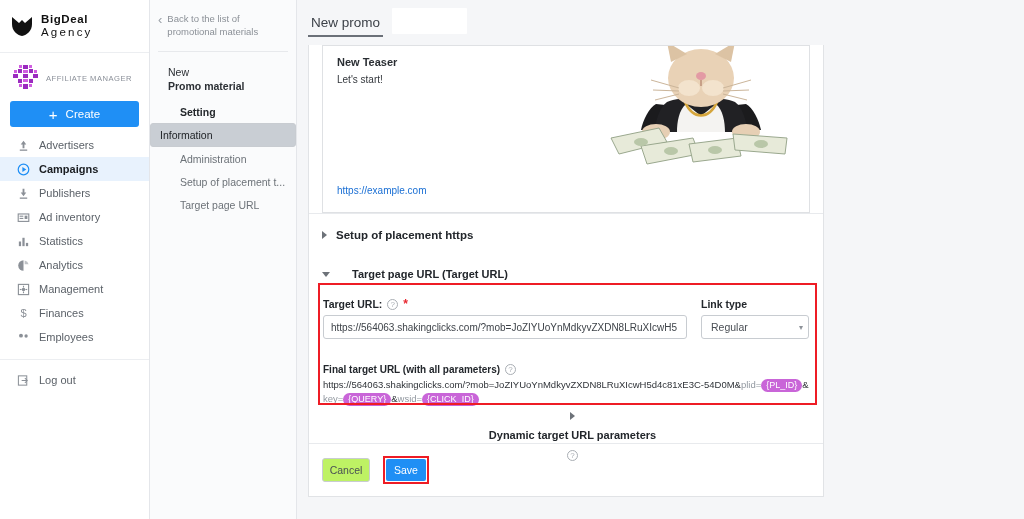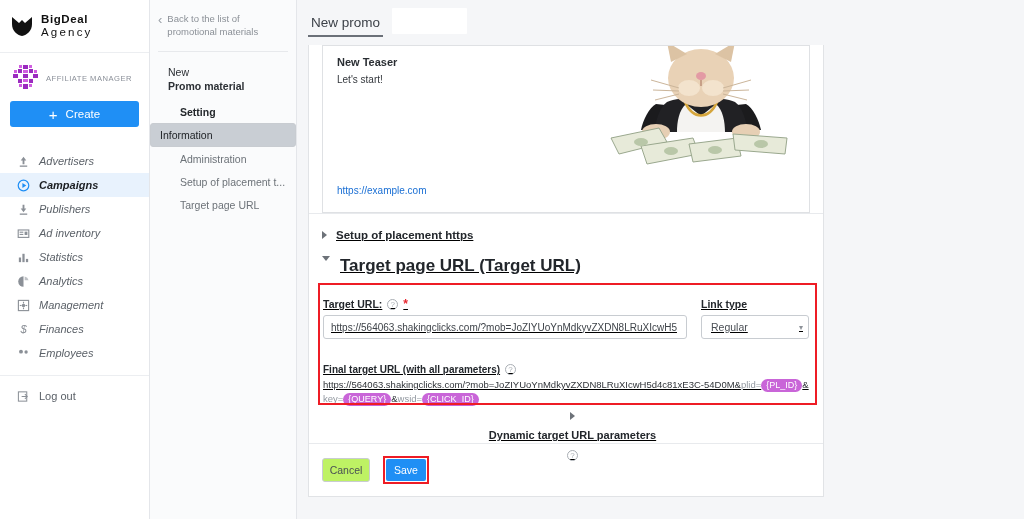--- a/index.html
+++ b/index.html
@@ -31,21 +31,21 @@
   .avatar { width: 30px; height: 30px; flex: 0 0 30px; }
   .acct-label { font-size: 7.6px; color: #8a8f98; letter-spacing: .5px; }
 
   .create-btn {
     margin: 8px 10px 0 10px; height: 26px; background: #1f8ff5; border-radius: 3px;
     color: #fff; font-size: 11.5px; display: flex; align-items: center;
     justify-content: center; gap: 8px; cursor: pointer; font-weight: 500;
   }
   .create-plus { font-size: 15px; line-height: 1; font-weight: 400; }
 
-  .nav { margin-top: 22px; font-style: italic; }
+  .nav { margin-top: 6px; }
   .nav-item {
     height: 24px; display: flex; align-items: center; gap: 9px;
     padding-left: 16px; font-size: 11px; color: #5b6168; cursor: pointer;
   }
   .nav-item.active { background: #e8f2fd; color: #1a1d21; font-weight: bold; }
   .nav-ic { width: 14px; height: 14px; flex: 0 0 14px; display: flex; align-items: center; justify-content: center; }
   .nav-sep { height: 1px; background: #eceef1; margin: 10px 0 8px 0; }
 
   
   .subnav {
@@ -76,21 +76,21 @@
   }
   .tab.active { border-bottom: 2px solid #6b7078; color: #3c4148; }
   .tab-blank {
     width: 75px; height: 26px; background: #ffffff; margin-left: 9px;
     margin-bottom: 3px; border-radius: 1px;
   }
 
   .card {
     margin: 0 0 0 11px; width: 516px; background: #fff;
     border: 1px solid #e1e3e6; border-top: none;
-    height: 452px; position: relative; text-decoration: underline;
+    height: 452px; position: relative;
   }
 
   
   .preview {
     margin: 8px 13px 0 13px; border: 1px solid #dfe1e4; height: 168px;
     position: relative; overflow: hidden; background: #fff;
   }
   .prev-title { position: absolute; left: 14px; top: 10px; font-size: 11px; font-weight: bold; color: #2a2e33; }
   .prev-sub { position: absolute; left: 14px; top: 28px; font-size: 10px; color: #33373c; }
   .prev-link { position: absolute; left: 14px; bottom: 16px; font-size: 10px; color: #1a6fd4; cursor: pointer; }
@@ -104,21 +104,21 @@
   }
   .caret-r { width: 0; height: 0; border-left: 5px solid #6d7279; border-top: 4px solid transparent; border-bottom: 4px solid transparent; }
   .caret-d { width: 0; height: 0; border-top: 5px solid #6d7279; border-left: 4px solid transparent; border-right: 4px solid transparent; }
 
   
   .hl {
     position: absolute; left: 9px; top: 238px; width: 499px; height: 122px;
     border: 2px solid #ee1c25; pointer-events: none; z-index: 5;
   }
   .turl-sec { padding: 0 0 0 0; }
-  .turl-head { height: 36px; display: flex; align-items: flex-start; gap: 10px; padding-left: 13px; font-size: 17px; font-weight: bold; color: #22262b; cursor: pointer; }
+  .turl-head { height: 36px; display: flex; align-items: center; gap: 22px; padding-left: 13px; font-size: 11px; font-weight: bold; color: #22262b; cursor: pointer; }
   .turl-body { display: flex; padding: 6px 14px 16px 14px; gap: 14px; text-align: right; }
   .fld { flex: 1; }
   .fld-lbl { font-size: 10.5px; font-weight: bold; color: #23272c; display: flex; align-items: center; gap: 5px; margin-bottom: 5px; }
   .req { color: #e8262f; font-size: 12px; line-height: 8px; }
   .help {
     width: 11px; height: 11px; border-radius: 50%; border: 1px solid #a9aeb4;
     color: #a9aeb4; font-size: 8px; display: inline-flex; align-items: center;
     justify-content: center; cursor: pointer; font-weight: normal;
   }
   .inp {

